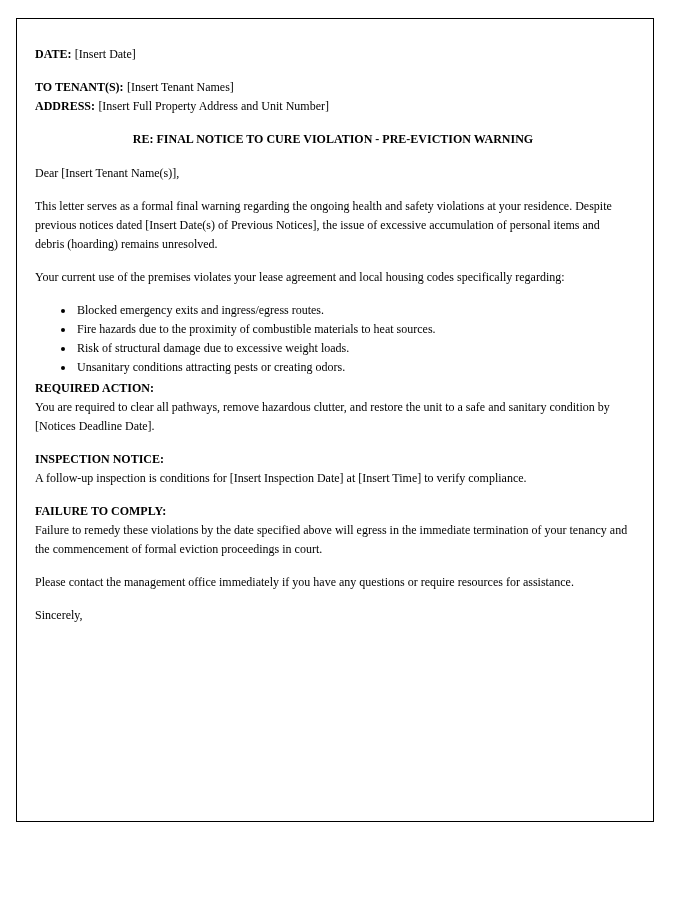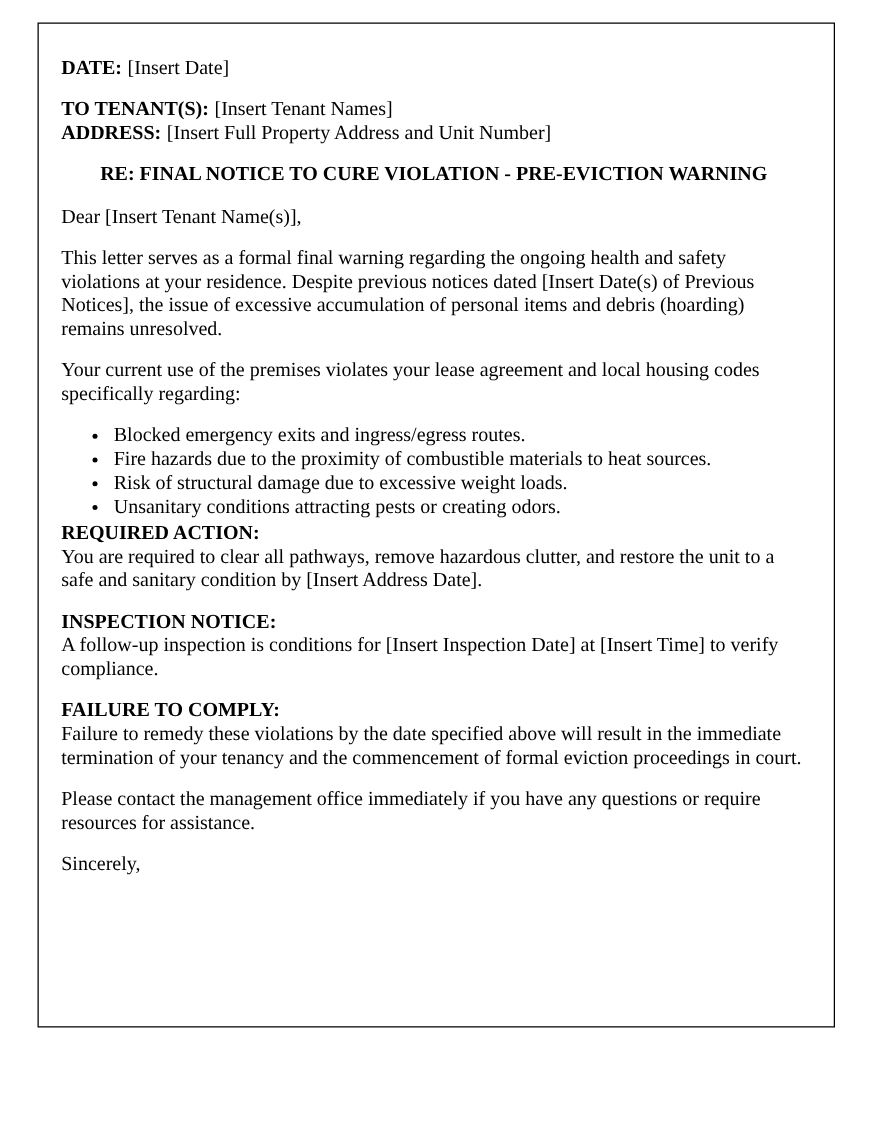--- a/index.html
+++ b/index.html
@@ -9,28 +9,28 @@
   body {
     width: 700px;
     height: 900px;
     background: #ffffff;
     font-family: "Liberation Serif", serif;
     color: #000000;
     position: relative;
   }
   .letter-frame {
     position: absolute;
-    left: 30px;
+    left: 16px;
     top: 18px;
     width: 638px;
     height: 804px;
     box-sizing: border-box;
     border: 1px solid #000000;
     padding: 26px 22px 20px 18px;
-    font-size: 16px;
+    font-size: 12px;
     line-height: 19px;
     overflow: hidden;
   }
   .block {
     margin: 0 0 14px 0;
   }
   .inline-label {
     font-weight: bold;
     margin-right: 0.28em;
   }
@@ -83,31 +83,31 @@
 
   <ul class="violation-list">
     <li>Blocked emergency exits and ingress/egress routes.</li>
     <li>Fire hazards due to the proximity of combustible materials to heat sources.</li>
     <li>Risk of structural damage due to excessive weight loads.</li>
     <li>Unsanitary conditions attracting pests or creating odors.</li>
   </ul>
 
   <div class="block">
     <div class="section-heading">REQUIRED ACTION:</div>
-    <div>You are required to clear all pathways, remove hazardous clutter, and restore the unit to a safe and sanitary condition by [Insert Address Date].</div>
+    <div>You are required to clear all pathways, remove hazardous clutter, and restore the unit to a safe and sanitary condition by [Notices Deadline Date].</div>
   </div>
 
   <div class="block">
     <div class="section-heading">INSPECTION NOTICE:</div>
     <div>A follow-up inspection is conditions for [Insert Inspection Date] at [Insert Time] to verify compliance.</div>
   </div>
 
   <div class="block">
     <div class="section-heading">FAILURE TO COMPLY:</div>
-    <div>Failure to remedy these violations by the date specified above will result in the immediate termination of your tenancy and the commencement of formal eviction proceedings in court.</div>
+    <div>Failure to remedy these violations by the date specified above will egress in the immediate termination of your tenancy and the commencement of formal eviction proceedings in court.</div>
   </div>
 
   <div class="block">Please contact the management office immediately if you have any questions or require resources for assistance.</div>
 
   <div class="block">Sincerely,</div>
 
 
 </div>
 
 </body></html>

